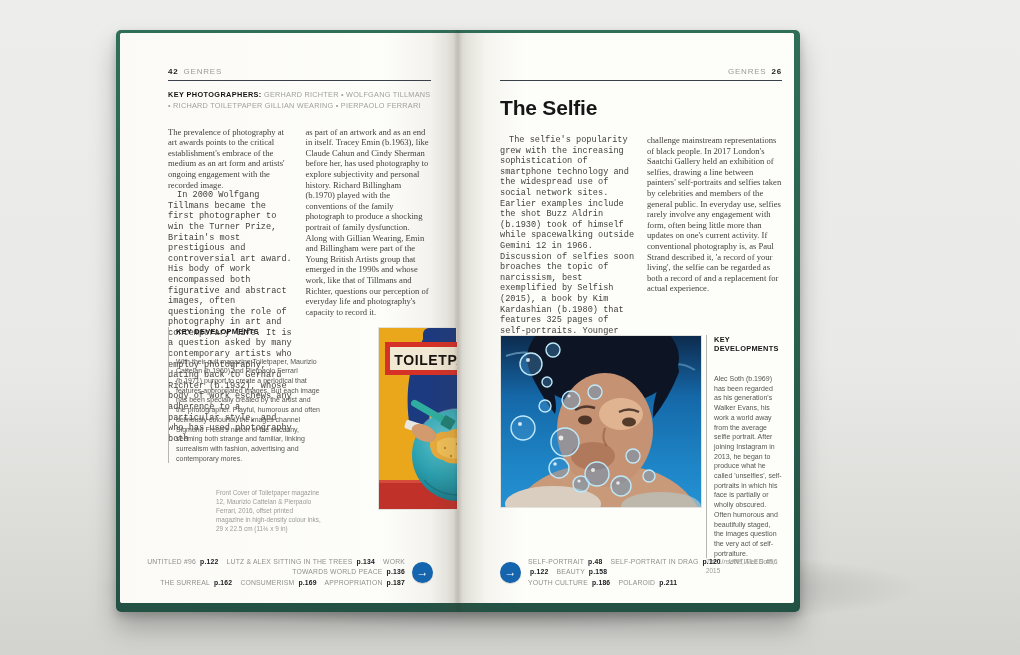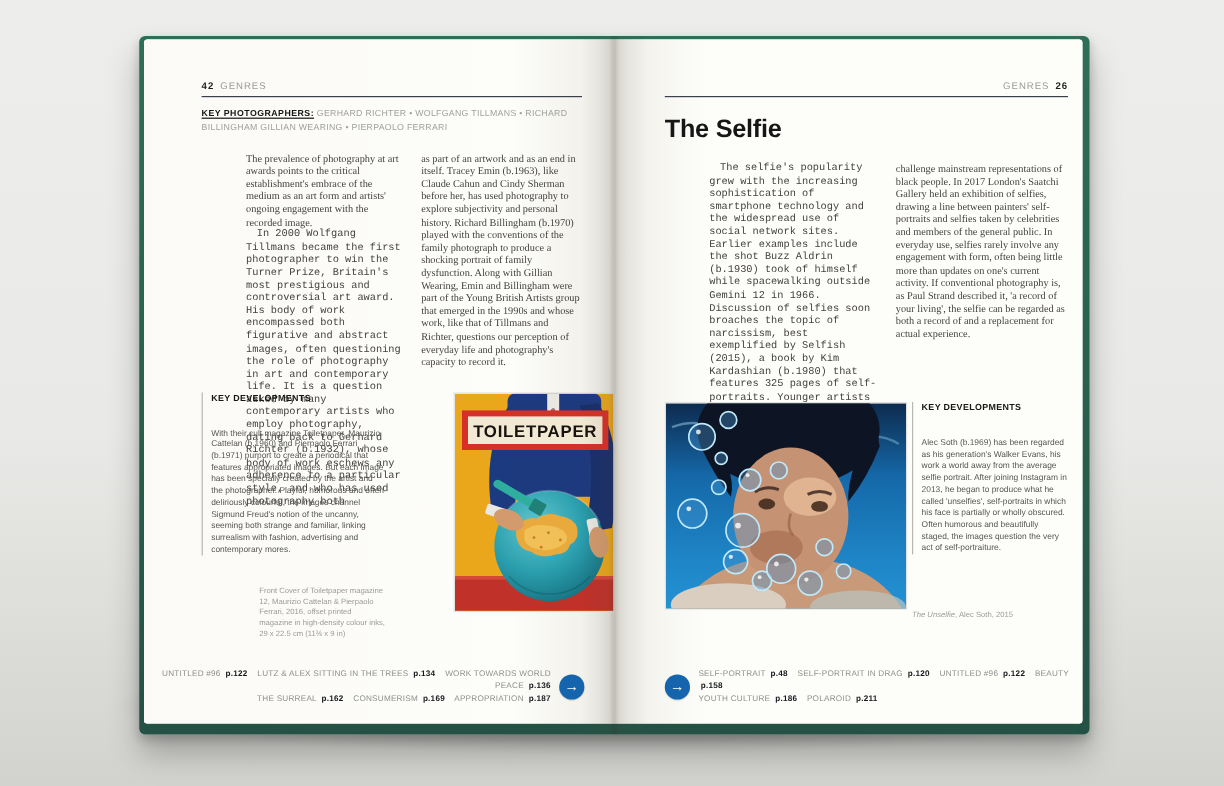--- a/index.html
+++ b/index.html
@@ -6,21 +6,21 @@
   html,body { width:1020px; height:655px; overflow:hidden; }
   body {
     font-family:"Liberation Sans", sans-serif;
     background:linear-gradient(180deg,#ededeb 0%,#e9e9e7 55%,#dadad7 85%,#d2d2cf 100%);
     position:relative;
   }
   .scene { position:absolute; inset:0; }
   .floor-shadow { position:absolute; left:90px; top:560px; width:840px; height:70px;
     background:radial-gradient(ellipse at 50% 40%, rgba(0,0,0,.30), rgba(0,0,0,0) 70%); }
   .book {
-    position:absolute; left:116px; top:30px; width:792px; height:582px;
+    position:absolute; left:116px; top:30px; width:684px; height:582px;
     background:linear-gradient(180deg,#2f6e58,#235244);
     border-radius:5px;
     box-shadow:0 16px 26px rgba(0,0,0,.25), 0 4px 8px rgba(0,0,0,.18);
   }
   .pages {
     position:absolute; left:4px; right:6px; top:3px; bottom:9px;
     background:#f4f3ef; border-radius:3px;
     box-shadow:inset 0 -4px 0 #e3e2dc, inset 0 1px 0 #fff, inset 3px 0 0 #e7e6e1, inset -3px 0 0 #e7e6e1;
     display:flex;
   }
@@ -36,23 +36,23 @@
   .pagehead { display:flex; font-size:8px; letter-spacing:.8px; color:#9a9a98; align-items:baseline; }
   .pagehead .num { font-weight:bold; color:#1c1c1c; }
   .page-left  .pagehead .num { margin-right:5px; }
   .page-right .pagehead { justify-content:flex-end; }
   .page-right .pagehead .num { margin-left:5px; }
   .headrule { border-bottom:1.6px solid #39404a; margin-top:4px; }
 
   .title { font-size:21px; font-weight:800; color:#161616; letter-spacing:-.2px; margin-top:15px; }
 
   .keyphot { margin-top:9px; font-size:7.3px; line-height:10.8px; letter-spacing:.25px; color:#a0a09e; }
-  .keyphot b { color:#141414; font-weight:bold; letter-spacing:.4px;text-decoration:underline; }
-
-  .cols { display:grid; grid-template-columns:1fr 1fr; gap:12px; margin-top:15px; height:196px;margin-left:37px; }
+  .keyphot b { color:#141414; font-weight:bold; letter-spacing:.4px; }
+
+  .cols { display:grid; grid-template-columns:1fr 1fr; gap:12px; margin-top:15px; height:196px; }
   .cols p { font-family:"Liberation Serif", serif; font-size:8.6px; line-height:10.6px; color:#44423f;
     text-align:left; }
   .cols p.indent { text-indent:9px;font-family:Liberation Mono, monospace; }
 
   .lower { display:grid; gap:10px; margin-top:4px; height:186px; }
   .page-left  .lower { grid-template-columns:152px 1fr; }
   .page-right .lower { grid-template-columns:202px 1fr; gap:4px; }
 
   .kd { border-left:1.5px solid #b7b6b2; padding-left:7px; }
   .kd-title { font-size:7.4px; font-weight:bold; color:#161616; letter-spacing:.3px; margin-bottom:21px; }
@@ -94,21 +94,21 @@
       <div class="page page-left">
         <div class="pagehead">
           <span class="num">42</span>
           <span>GENRES</span>
         </div>
         <div class="headrule"></div>
 
 
         <div class="keyphot">
           <b>KEY PHOTOGRAPHERS:</b>
-          <span>GERHARD RICHTER • WOLFGANG TILLMANS • RICHARD BILLINGHAM GILLIAN WEARING • PIERPAOLO FERRARI</span>
+          <span>GERHARD RICHTER • WOLFGANG TILLMANS • RICHARD TOILETPAPER GILLIAN WEARING • PIERPAOLO FERRARI</span>
         </div>
 
         <div class="cols">
           <div class="col">
             <p>The prevalence of photography at art awards points to the critical establishment's embrace of the medium as an art form and artists' ongoing engagement with the recorded image.</p>
             <p class="indent">In 2000 Wolfgang Tillmans became the first photographer to win the Turner Prize, Britain's most prestigious and controversial art award. His body of work encompassed both figurative and abstract images, often questioning the role of photography in art and contemporary life. It is a question asked by many contemporary artists who employ photography, dating back to Gerhard Richter (b.1932), whose body of work eschews any adherence to a particular style, and who has used photography both</p>
           </div>
           <div class="col">
             <p>as part of an artwork and as an end in itself. Tracey Emin (b.1963), like Claude Cahun and Cindy Sherman before her, has used photography to explore subjectivity and personal history. Richard Billingham (b.1970) played with the conventions of the family photograph to produce a shocking portrait of family dysfunction. Along with Gillian Wearing, Emin and Billingham were part of the Young British Artists group that emerged in the 1990s and whose work, like that of Tillmans and Richter, questions our perception of everyday life and photography's capacity to record it.</p>
           </div>

